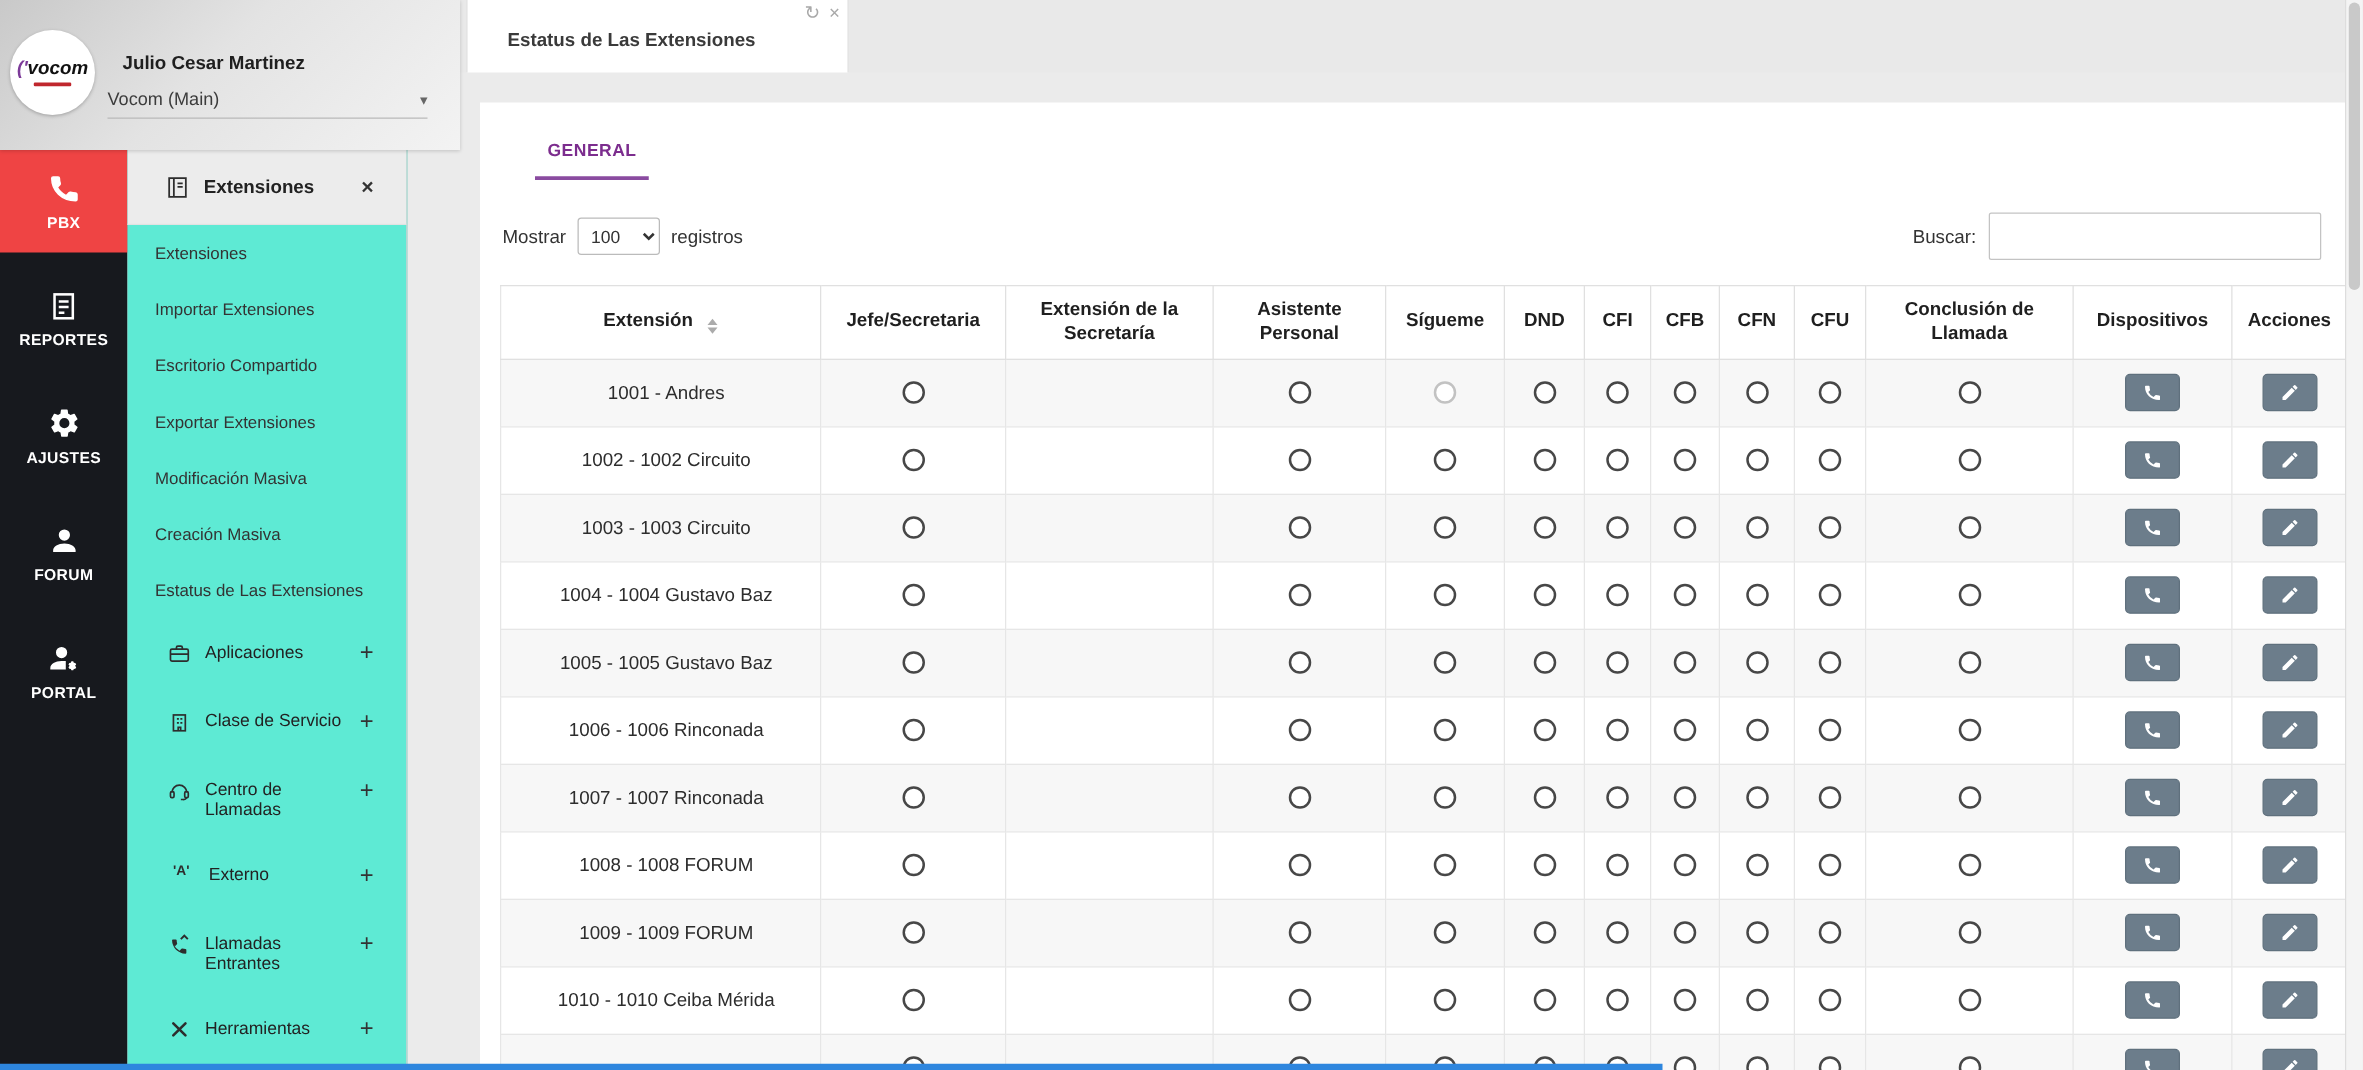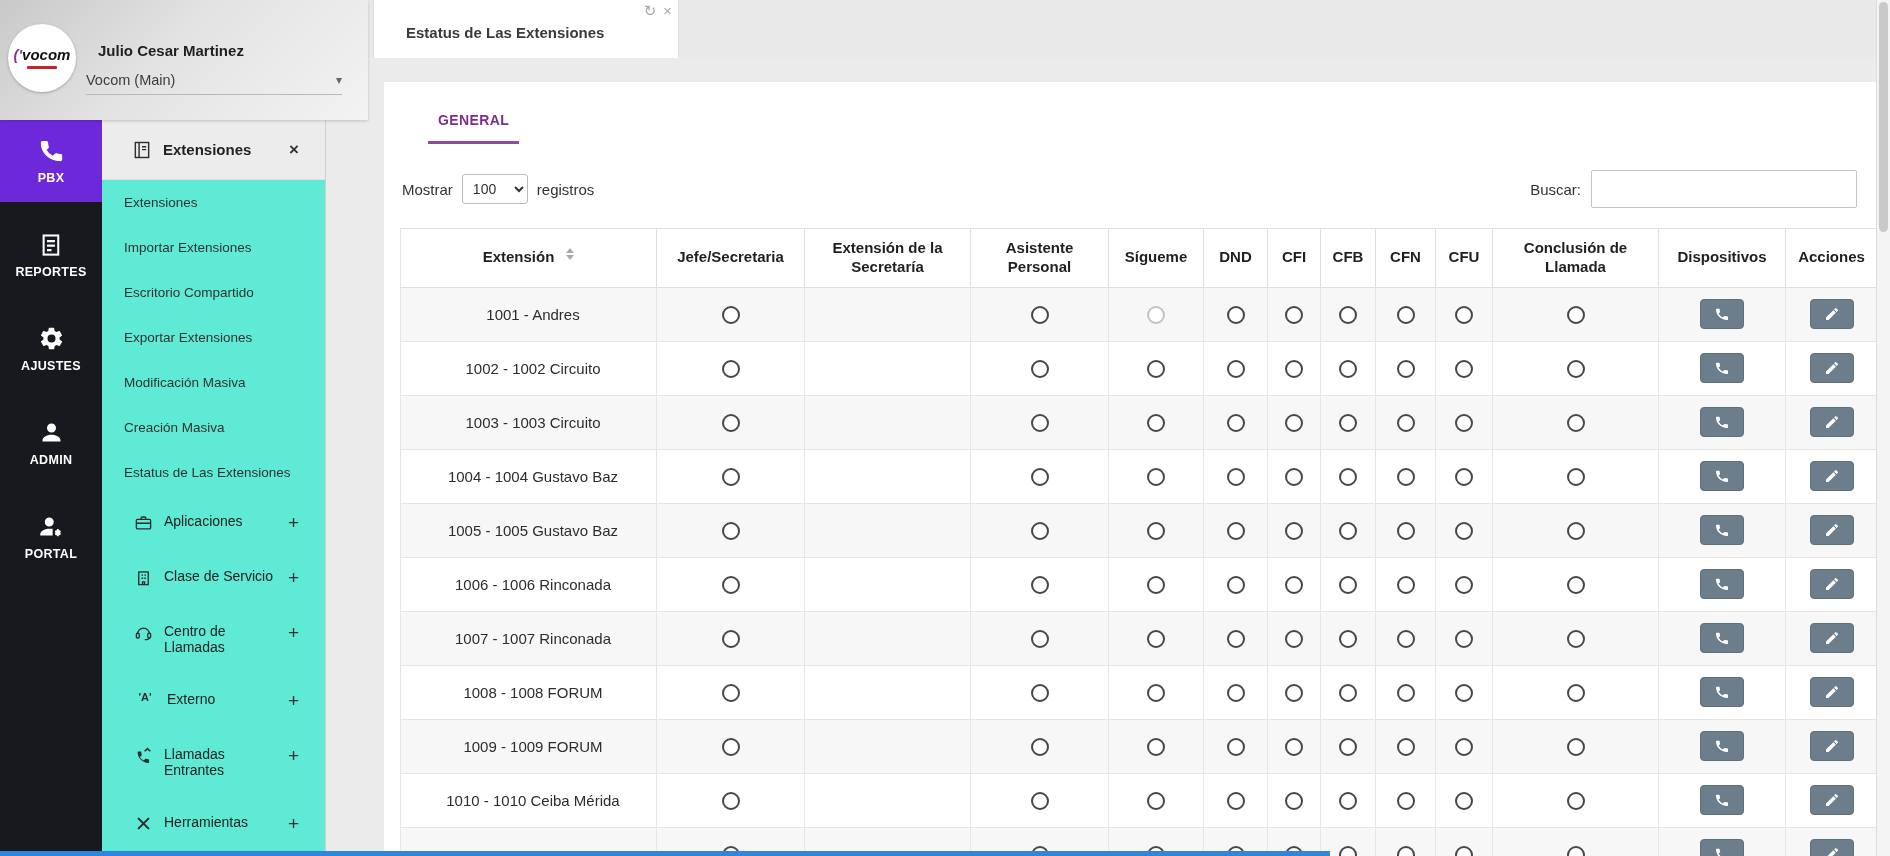--- a/index.html
+++ b/index.html
@@ -13,21 +13,21 @@
 
   
   .rail {
     position: absolute; left: 0; top: 120px; bottom: 0; width: 102px;
     background: #17191e; z-index: 2;
   }
   .rail-item {
     height: 82px; display: flex; flex-direction: column; align-items: center;
     justify-content: center; gap: 7px; color: #fff; cursor: pointer; margin-bottom: 12px;
   }
-  .rail-item.active { background: #6d28d9; }
+  .rail-item.active { background: #ef4444; }
   .rail-item svg { width: 27px; height: 27px; fill: #fff; stroke: #fff; }
   .rail-item .rail-label { font-size: 12.5px; font-weight: bold; letter-spacing: .3px; }
 
   
   .user-area {
     position: absolute; left: 0; top: 0; width: 368px; height: 120px; z-index: 3;
     background: linear-gradient(135deg, #c9c9c9 0%, #e3e3e3 45%, #f3f3f3 100%);
     box-shadow: 0 1px 3px rgba(0,0,0,.18);
   }
   .logo-circle {
@@ -111,21 +111,21 @@
   .ext-table td {
     border-right: 1px solid #e6e6e6; border-bottom: 1px solid #e6e6e6;
     padding: 0 5px; height: 54px; text-align: center; font-size: 15px; color: #2d2d2d;
     vertical-align: middle;
   }
   .ext-table td:first-child, .ext-table th:first-child { border-left: 1px solid #e6e6e6; }
   .ext-table tbody tr:nth-child(odd) { background: #f7f7f7; }
   .ext-table tbody tr:nth-child(even) { background: #fff; }
   .c-ext { text-align: right; padding-left: 14px !important; }
 
-  .th-flex { display: inline-flex; align-items: flex-start; justify-content: center; }
+  .th-flex { display: inline-flex; align-items: flex-end; justify-content: center; }
   .sort { display: inline-flex; flex-direction: column; gap: 2px; margin-left: 12px; }
   .sort i { width: 0; height: 0; border-left: 4px solid transparent; border-right: 4px solid transparent; display: block; }
   .sort .up { border-bottom: 5px solid #ababab; }
   .sort .down { border-top: 5px solid #ababab; }
 
   .radio {
     display: inline-block; width: 18px; height: 18px; border: 2px solid #474747;
     border-radius: 50%; background: #fff; cursor: pointer; vertical-align: middle;
   }
   .radio.muted { border-color: #c2c2c2; }
@@ -173,21 +173,21 @@
   <div class="rail-item">
     <svg viewBox="0 0 24 24" style="stroke:none">
         <path d="M19.14 12.94c.04-.3.06-.61.06-.94s-.02-.64-.07-.94l2.03-1.58a.5.5 0 0 0 .12-.64l-1.92-3.32a.5.5 0 0 0-.61-.22l-2.39.96a7.03 7.03 0 0 0-1.62-.94l-.36-2.54a.5.5 0 0 0-.5-.42h-3.84a.5.5 0 0 0-.5.42l-.36 2.54c-.59.24-1.13.56-1.62.94l-2.39-.96a.5.5 0 0 0-.61.22L2.74 8.84a.5.5 0 0 0 .12.64l2.03 1.58c-.05.3-.09.63-.09.94s.02.64.07.94l-2.03 1.58a.5.5 0 0 0-.12.64l1.92 3.32c.12.22.39.3.61.22l2.39-.96c.5.38 1.03.7 1.62.94l.36 2.54c.05.24.25.42.5.42h3.84c.25 0 .46-.18.5-.42l.36-2.54c.59-.24 1.13-.56 1.62-.94l2.39.96c.23.09.49 0 .61-.22l1.92-3.32a.5.5 0 0 0-.12-.64l-2.01-1.58zM12 15.6a3.6 3.6 0 1 1 0-7.2 3.6 3.6 0 0 1 0 7.2z"></path>
       </svg>
     <span class="rail-label">AJUSTES</span>
   </div>
   <div class="rail-item">
     <svg viewBox="0 0 24 24" style="stroke:none">
         <path d="M12 12a4 4 0 1 0 0-8 4 4 0 0 0 0 8zm0 2c-4.42 0-8 2.24-8 5v1h16v-1c0-2.76-3.58-5-8-5z"></path>
       </svg>
-    <span class="rail-label">ADMIN</span>
+    <span class="rail-label">FORUM</span>
   </div>
   <div class="rail-item">
     <svg viewBox="0 0 24 24" style="stroke:none">
         <path d="M10 12a4 4 0 1 0 0-8 4 4 0 0 0 0 8zm0 2c-4.42 0-8 2.24-8 5v1h11v-6h-3z"></path>
         <path d="M18.7 15.3l1.1.2.6 1.1-.8.9.8.9-.6 1.1-1.1.2-.4 1h-1.3l-.4-1-1.1-.2-.6-1.1.8-.9-.8-.9.6-1.1 1.1-.2.4-1h1.3z"></path>
       </svg>
     <span class="rail-label">PORTAL</span>
   </div>
 </div>
 

